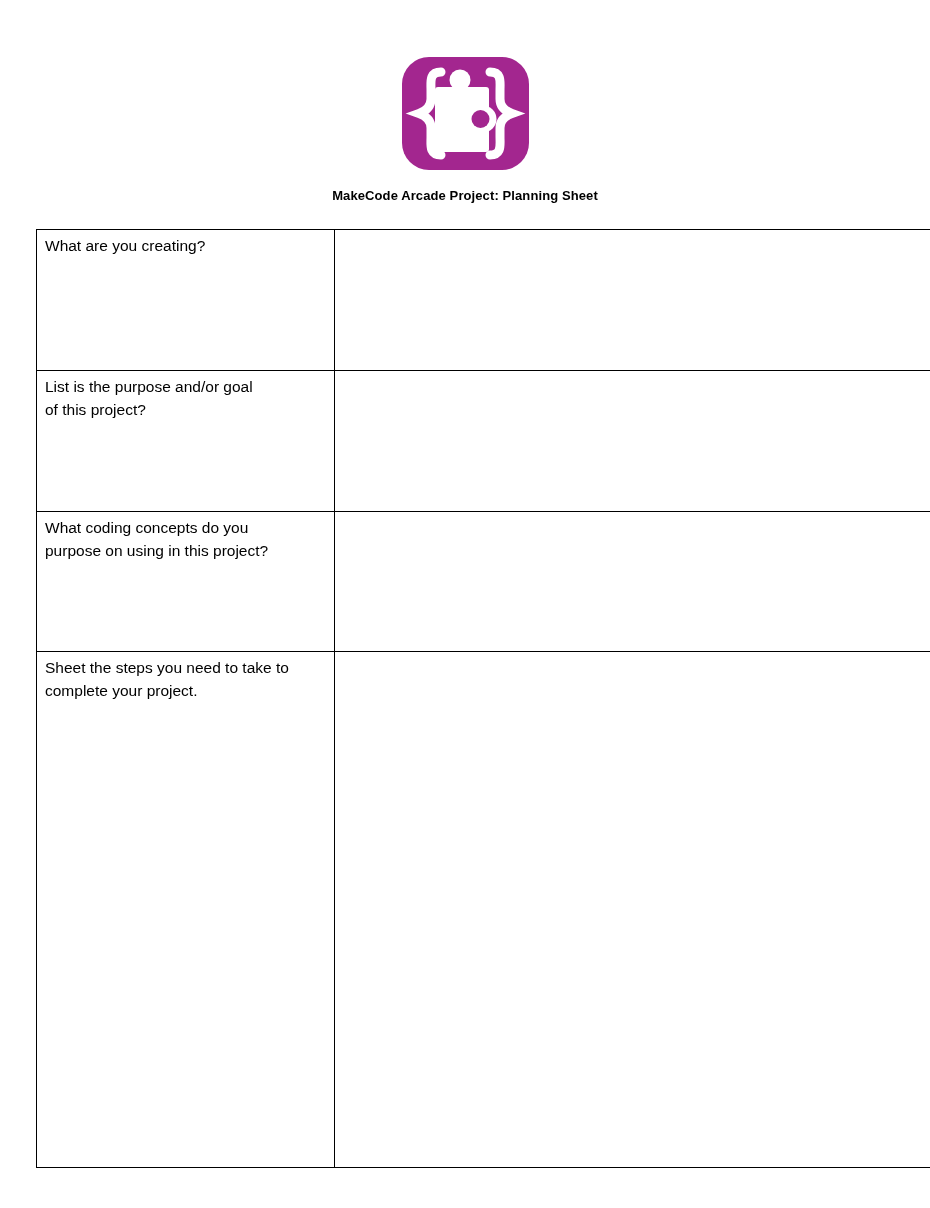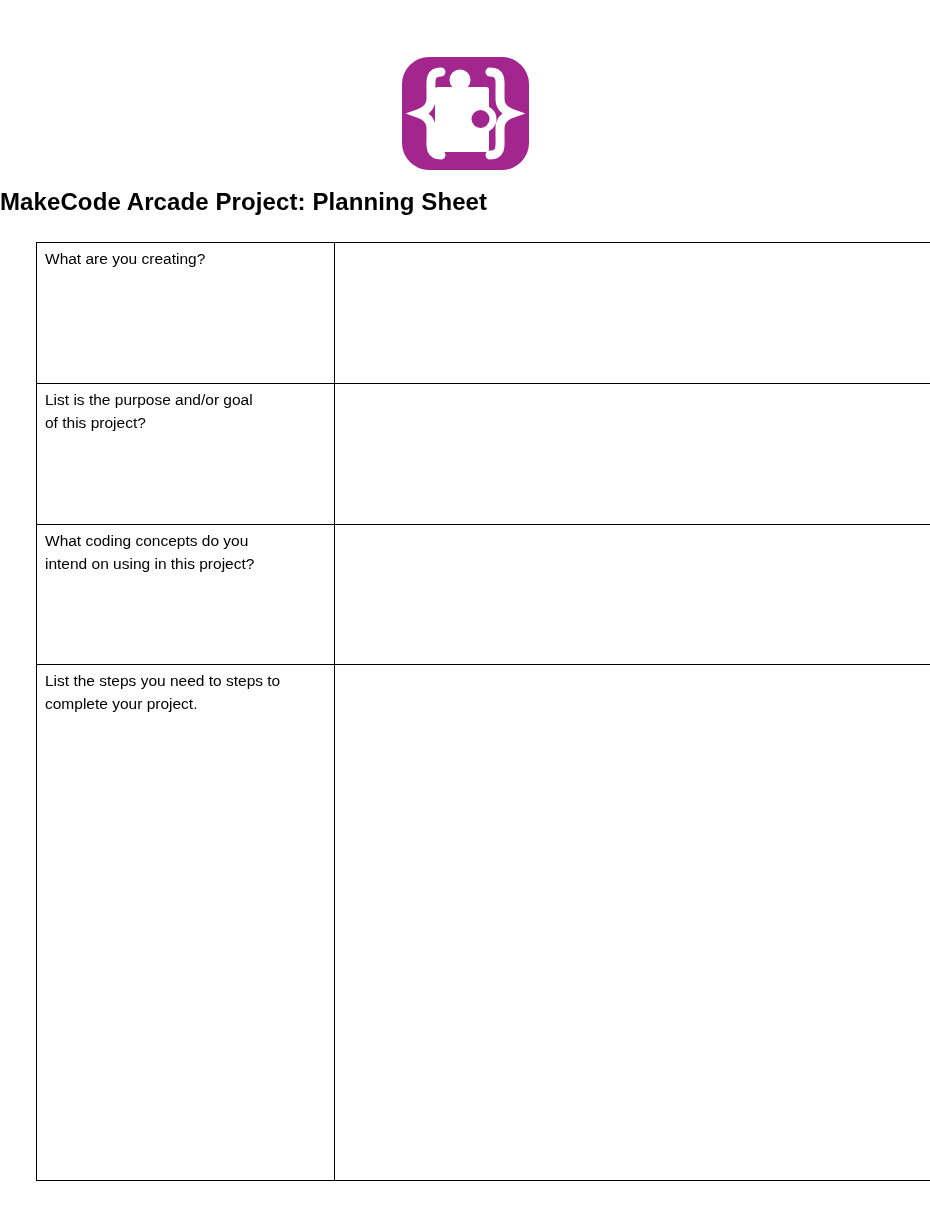--- a/index.html
+++ b/index.html
@@ -16,22 +16,22 @@
   }
   .logo-wrap {
     width: 127px;
     margin: 57px auto 0 auto;
   }
   .logo-wrap svg {
     display: block;
   }
   .page-title {
     margin-top: 18px;
-    text-align: left;
-    font-size: 24px;
+    text-align: center;
+    font-size: 13px;
     font-weight: bold;
     letter-spacing: 0.1px;
   }
   table.planning-table {
     border-collapse: collapse;
     table-layout: fixed;
     width: 864px;
     margin: 26px 0 0 36px;
   }
   table.planning-table td {
@@ -73,22 +73,22 @@
       <td class="question-cell">What are you creating?</td>
       <td class="answer-cell"></td>
     </tr>
     <tr class="row-short">
       <td class="question-cell">List is the purpose and/or goal
 of this project?</td>
       <td class="answer-cell"></td>
     </tr>
     <tr class="row-3">
       <td class="question-cell">What coding concepts do you
-intend on using in this project?</td>
+purpose on using in this project?</td>
       <td class="answer-cell"></td>
     </tr>
     <tr class="row-tall">
-      <td class="question-cell">List the steps you need to steps to
+      <td class="question-cell">Sheet the steps you need to take to
 complete your project.</td>
       <td class="answer-cell"></td>
     </tr>
   </tbody>
 </table>
 
 </body></html>

